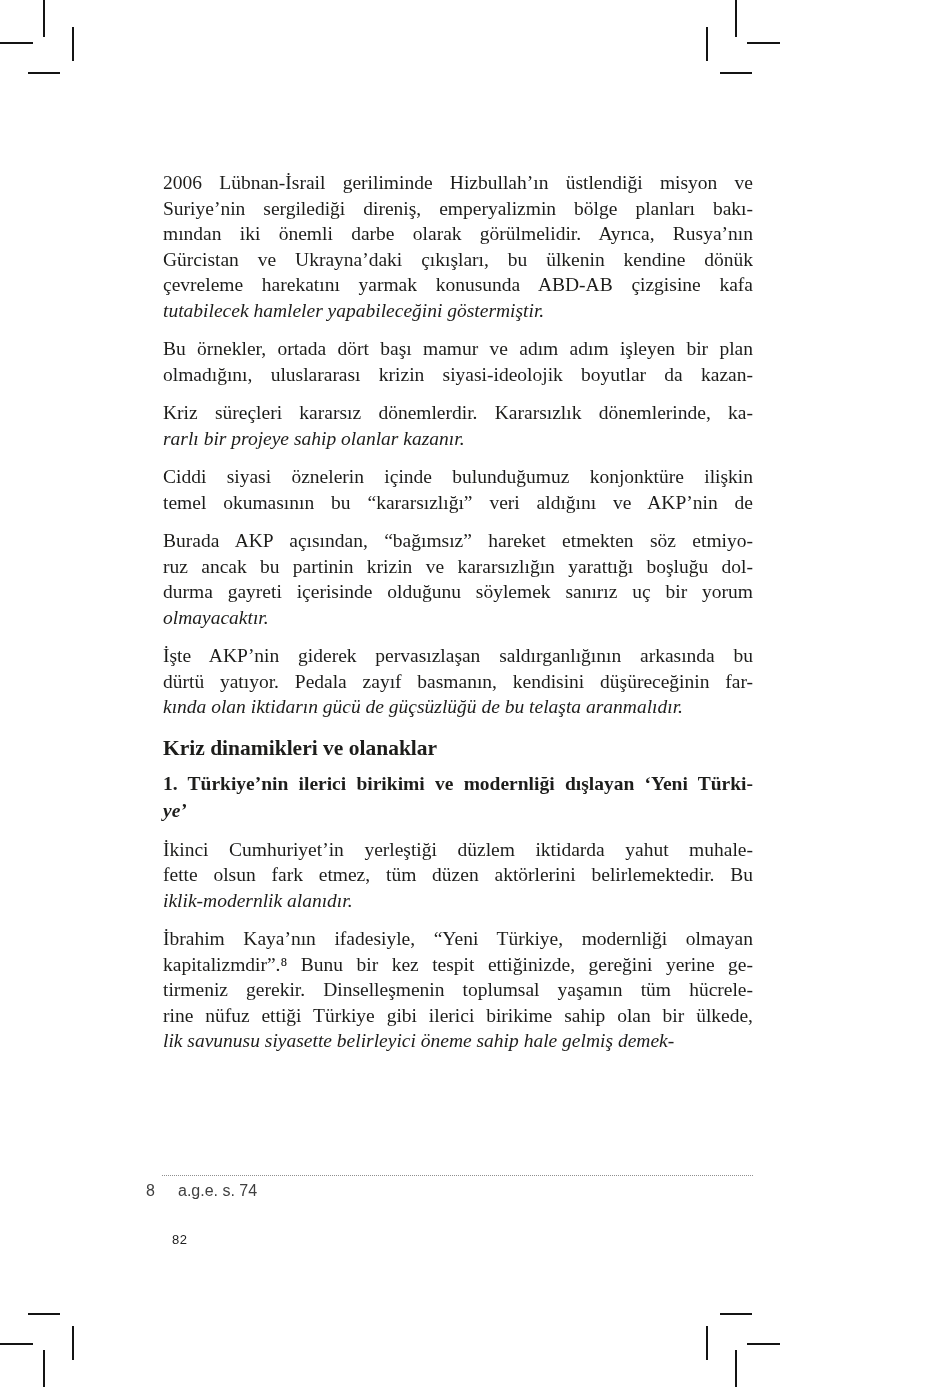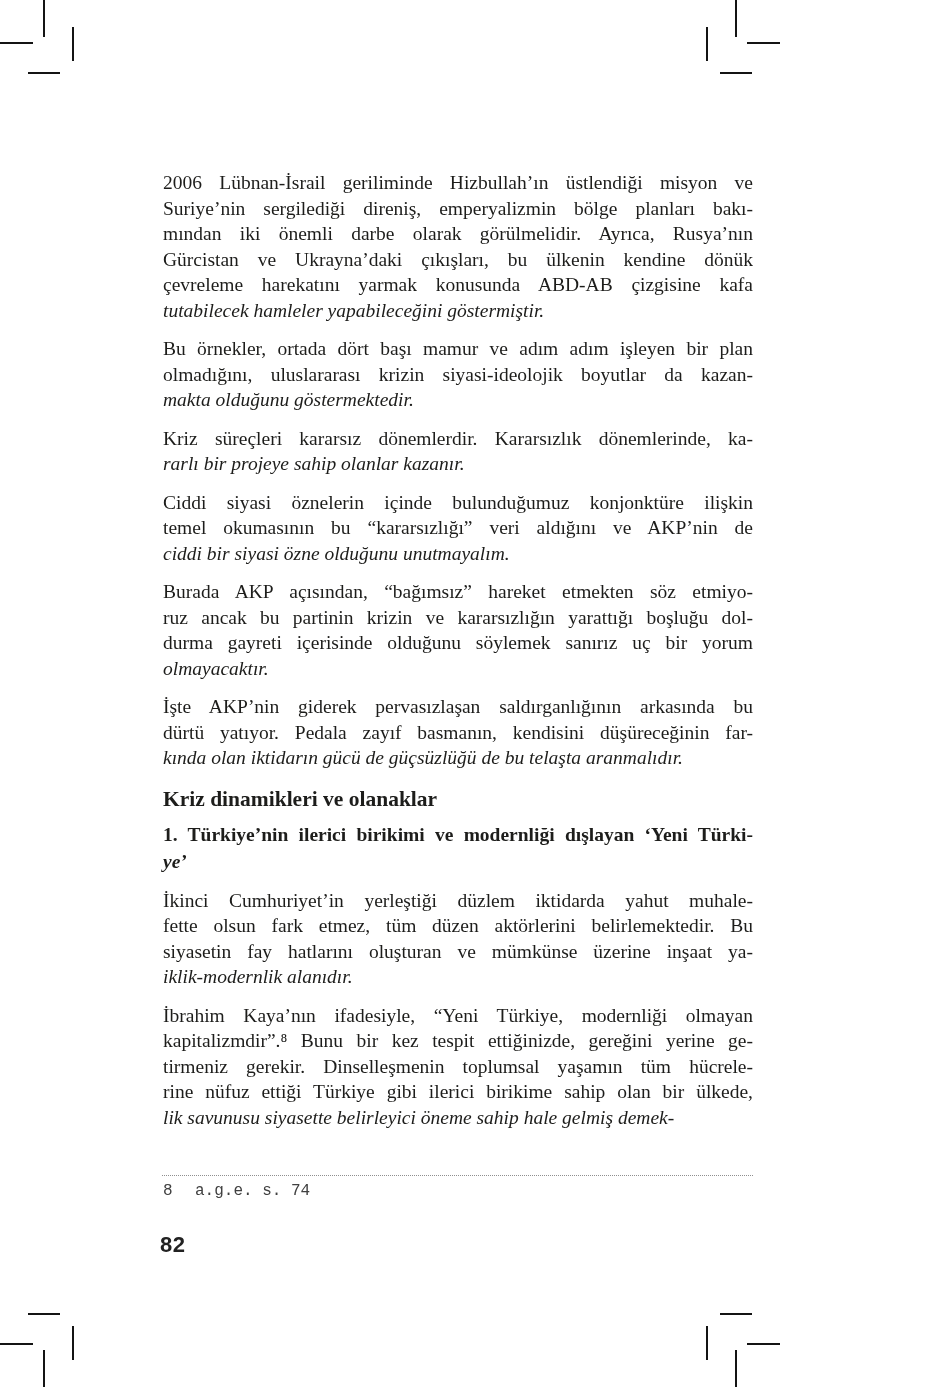--- a/index.html
+++ b/index.html
@@ -78,38 +78,38 @@
   
   .footnote-rule {
     position: absolute;
     left: 162px;
     top: 1175px;
     width: 591px;
     border-top: 1px dotted var(--rule-color, #8f8f8f);
   }
   .footnote {
     position: absolute;
-    left: 163px;
+    left: 146px;
     top: 1181px;
     width: 591px;
-    font-family: Liberation Mono, monospace;
+    font-family: Liberation Sans, sans-serif;
     font-size: 16px;
     line-height: 20px;
     color: var(--footnote-color, #404040);
   }
   .footnote .marker { display: inline-block; min-width: 13px; margin-right: 19px; }
 
   
   .pagenum {
     position: absolute;
-    left: 160px;
+    left: 172px;
     top: 1232px;
     font-family: "Liberation Sans", "DejaVu Sans", sans-serif;
-    font-size: 22px;
-    font-weight: bold;
+    font-size: 13px;
+    font-weight: normal;
     color: #222222;
     letter-spacing: 0.5px;
   }
 </style>
 </head>
 <body>
 
 <div class="sheet">
 
   <div class="mark v tl-v1"></div>
@@ -137,51 +137,48 @@
         <div class="line">2006 Lübnan-İsrail geriliminde Hizbullah’ın üstlendiği misyon ve</div>
         <div class="line">Suriye’nin sergilediği direniş, emperyalizmin bölge planları bakı-</div>
         <div class="line">mından iki önemli darbe olarak görülmelidir. Ayrıca, Rusya’nın</div>
         <div class="line">Gürcistan ve Ukrayna’daki çıkışları, bu ülkenin kendine dönük</div>
         <div class="line">çevreleme harekatını yarmak konusunda ABD-AB çizgisine kafa</div>
         <div class="line last">tutabilecek hamleler yapabileceğini göstermiştir.</div>
       </div>
       <div class="para">
         <div class="line">Bu örnekler, ortada dört başı mamur ve adım adım işleyen bir plan</div>
         <div class="line">olmadığını, uluslararası krizin siyasi-ideolojik boyutlar da kazan-</div>
-        <div class="line last">makta olduğunu göstermektedir.</div>
       </div>
       <div class="para">
         <div class="line">Kriz süreçleri kararsız dönemlerdir. Kararsızlık dönemlerinde, ka-</div>
         <div class="line last">rarlı bir projeye sahip olanlar kazanır.</div>
       </div>
       <div class="para">
         <div class="line">Ciddi siyasi öznelerin içinde bulunduğumuz konjonktüre ilişkin</div>
         <div class="line">temel okumasının bu “kararsızlığı” veri aldığını ve AKP’nin de</div>
-        <div class="line last">ciddi bir siyasi özne olduğunu unutmayalım.</div>
       </div>
       <div class="para">
         <div class="line">Burada AKP açısından, “bağımsız” hareket etmekten söz etmiyo-</div>
         <div class="line">ruz ancak bu partinin krizin ve kararsızlığın yarattığı boşluğu dol-</div>
         <div class="line">durma gayreti içerisinde olduğunu söylemek sanırız uç bir yorum</div>
         <div class="line last">olmayacaktır.</div>
       </div>
       <div class="para">
         <div class="line">İşte AKP’nin giderek pervasızlaşan saldırganlığının arkasında bu</div>
         <div class="line">dürtü yatıyor. Pedala zayıf basmanın, kendisini düşüreceğinin far-</div>
         <div class="line last">kında olan iktidarın gücü de güçsüzlüğü de bu telaşta aranmalıdır.</div>
       </div>
       <div class="h1">Kriz dinamikleri ve olanaklar</div>
       <div class="para h2">
         <div class="line">1. Türkiye’nin ilerici birikimi ve modernliği dışlayan ‘Yeni Türki-</div>
         <div class="line last">ye’</div>
       </div>
       <div class="para">
         <div class="line">İkinci Cumhuriyet’in yerleştiği düzlem iktidarda yahut muhale-</div>
         <div class="line">fette olsun fark etmez, tüm düzen aktörlerini belirlemektedir. Bu</div>
-        <div class="line">siyasetin fay hatlarını oluşturan ve mümkünse üzerine inşaat ya-</div>
         <div class="line last">iklik-modernlik alanıdır.</div>
       </div>
       <div class="para">
         <div class="line">İbrahim Kaya’nın ifadesiyle, “Yeni Türkiye, modernliği olmayan</div>
         <div class="line">kapitalizmdir”.⁸ Bunu bir kez tespit ettiğinizde, gereğini yerine ge-</div>
         <div class="line">tirmeniz gerekir. Dinselleşmenin toplumsal yaşamın tüm hücrele-</div>
         <div class="line">rine nüfuz ettiği Türkiye gibi ilerici birikime sahip olan bir ülkede,</div>
         <div class="line last">lik savunusu siyasette belirleyici öneme sahip hale gelmiş demek-</div>
       </div>
     </div>

